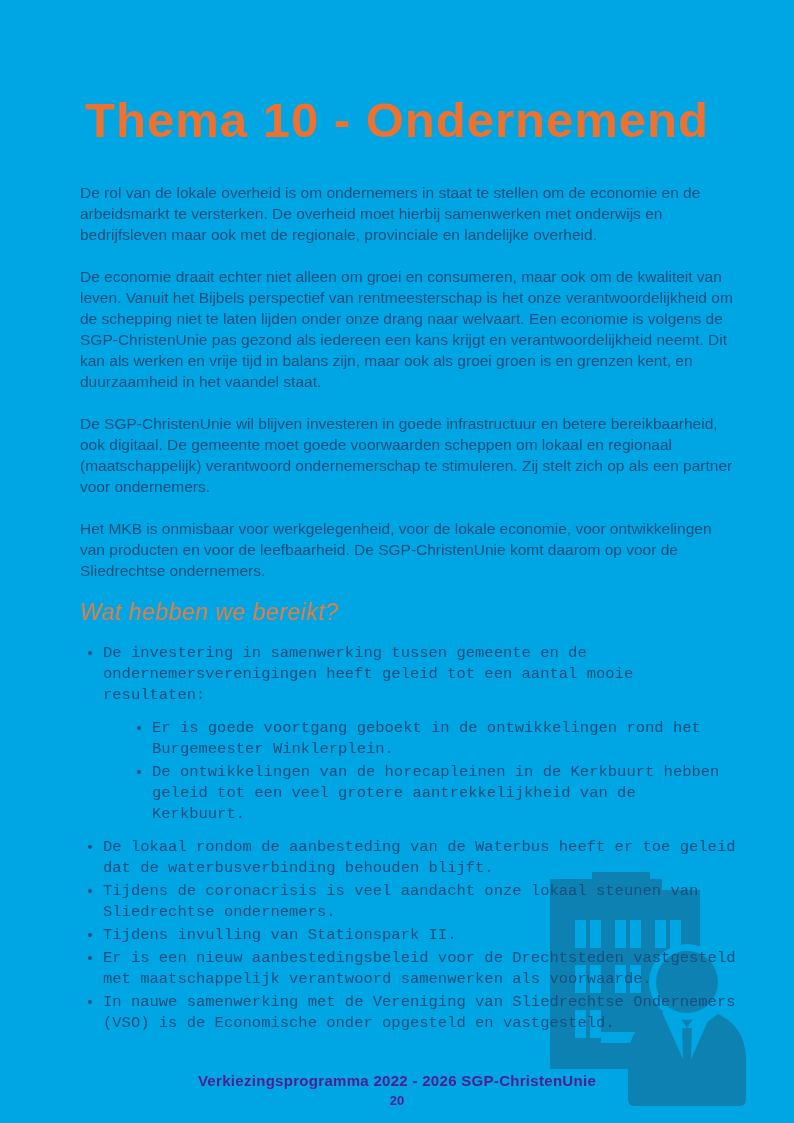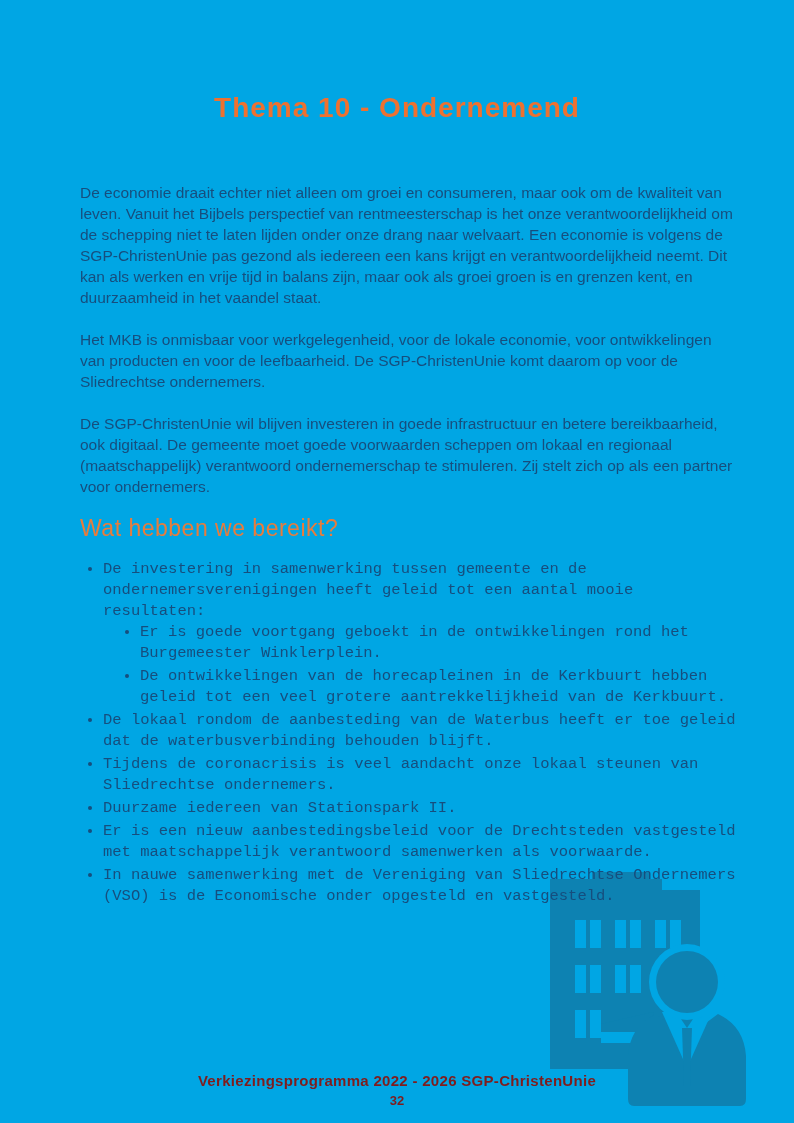--- a/index.html
+++ b/index.html
@@ -9,59 +9,60 @@
     margin:0 auto;
     background:#00a6e4;
     overflow:hidden;
     font-family:"Liberation Sans", sans-serif;
   }
   .page-title{
     position:absolute;
     top:92px;left:0;width:100%;
     margin:0;
     text-align:center;
-    font-size:28px;
+    font-size:49px;
     font-weight:bold;
     letter-spacing:1px;
     color:#ee7130;
   }
   .content{
     position:absolute;
     left:80px;top:182px;
     width:658px;
     color:#164e7e;
     font-size:15.5px;
     line-height:21px;
     z-index:2;
   }
   .content p{margin:0 0 21px 0;}
   .section-heading{
     margin:15px 0 20px 0;
     font-size:23px;
     font-weight:normal;
     letter-spacing:0.5px;
     color:#e87c3c;
+    font-style:italic;
   }
   ul.achievements{
     margin:0;
     padding-left:23px;
     list-style:disc;
     font-family:Liberation Mono, monospace;
   }
   ul.achievements li{margin:0 0 2px 0;}
   ul.achievements ul{
-    margin:0;
+    margin:12px;
     padding-left:37px;
     list-style:disc;
   }
   .footer{
     position:absolute;
     left:0;top:1072px;width:100%;
     text-align:center;
-    color:#7f1d1d;
+    color:#4c1d95;
     z-index:2;
   }
   .footer-line{
     font-size:15px;
     font-weight:bold;
     letter-spacing:0.3px;
   }
   .page-number{
     margin-top:4px;
     font-size:13px;
@@ -109,23 +110,24 @@
     <polygon points="63,158 115,146 120,166 63,166" fill="#0d82b2"></polygon>
     <path d="M 96 240 Q 90 240 90 233 L 90 190 Q 92 160 118 148 L 149 171 L 180 148 Q 206 160 208 190 L 208 233 Q 208 240 202 240 Z" fill="#0d82b2"></path>
     <polygon points="124,146 174,146 149,202" fill="#00a6e4"></polygon>
     <polygon points="141,150 157,150 149,162" fill="#0d82b2"></polygon>
     <polygon points="144,162 154,162 152,220 146,220" fill="#0d82b2"></polygon>
     <circle cx="149" cy="116" r="38" fill="#00a6e4"></circle>
     <circle cx="149" cy="116" r="31" fill="#0d82b2"></circle>
   </svg>
 
   <div class="content">
+    <p>De rol van de lokale overheid is om ondernemers in staat te stellen om de economie en de arbeidsmarkt te versterken. De overheid moet hierbij samenwerken met onderwijs en bedrijfsleven maar ook met de regionale, provinciale en landelijke overheid.</p>
     <p>De economie draait echter niet alleen om groei en consumeren, maar ook om de kwaliteit van leven. Vanuit het Bijbels perspectief van rentmeesterschap is het onze verantwoordelijkheid om de schepping niet te laten lijden onder onze drang naar welvaart. Een economie is volgens de SGP-ChristenUnie pas gezond als iedereen een kans krijgt en verantwoordelijkheid neemt. Dit kan als werken en vrije tijd in balans zijn, maar ook als groei groen is en grenzen kent, en duurzaamheid in het vaandel staat.</p>
+    <p>De SGP-ChristenUnie wil blijven investeren in goede infrastructuur en betere bereikbaarheid, ook digitaal. De gemeente moet goede voorwaarden scheppen om lokaal en regionaal (maatschappelijk) verantwoord ondernemerschap te stimuleren. Zij stelt zich op als een partner voor ondernemers.</p>
     <p>Het MKB is onmisbaar voor werkgelegenheid, voor de lokale economie, voor ontwikkelingen van producten en voor de leefbaarheid. De SGP-ChristenUnie komt daarom op voor de Sliedrechtse ondernemers.</p>
-    <p>De SGP-ChristenUnie wil blijven investeren in goede infrastructuur en betere bereikbaarheid, ook digitaal. De gemeente moet goede voorwaarden scheppen om lokaal en regionaal (maatschappelijk) verantwoord ondernemerschap te stimuleren. Zij stelt zich op als een partner voor ondernemers.</p>
 
     <h2 class="section-heading">Wat hebben we bereikt?</h2>
 
     <ul class="achievements">
       <li>
         <span>De investering in samenwerking tussen gemeente en de ondernemersverenigingen heeft geleid tot een aantal mooie resultaten:</span>
         <ul>
           <li>
             <span>Er is goede voortgang geboekt in de ontwikkelingen rond het Burgemeester Winklerplein.</span>
           </li>
@@ -134,29 +136,29 @@
           </li>
         </ul>
       </li>
       <li>
         <span>De lokaal rondom de aanbesteding van de Waterbus heeft er toe geleid dat de waterbusverbinding behouden blijft.</span>
       </li>
       <li>
         <span>Tijdens de coronacrisis is veel aandacht onze lokaal steunen van Sliedrechtse ondernemers.</span>
       </li>
       <li>
-        <span>Duurzame iedereen van Stationspark II.</span>
+        <span>Tijdens invulling van Stationspark II.</span>
       </li>
       <li>
         <span>Er is een nieuw aanbestedingsbeleid voor de Drechtsteden vastgesteld met maatschappelijk verantwoord samenwerken als voorwaarde.</span>
       </li>
       <li>
         <span>In nauwe samenwerking met de Vereniging van Sliedrechtse Ondernemers (VSO) is de Economische onder opgesteld en vastgesteld.</span>
       </li>
     </ul>
   </div>
 
   <div class="footer">
     <div class="footer-line">Verkiezingsprogramma 2022 - 2026 SGP-ChristenUnie</div>
-    <div class="page-number">32</div>
+    <div class="page-number">20</div>
   </div>
 
 </div>
 
 </body></html>

